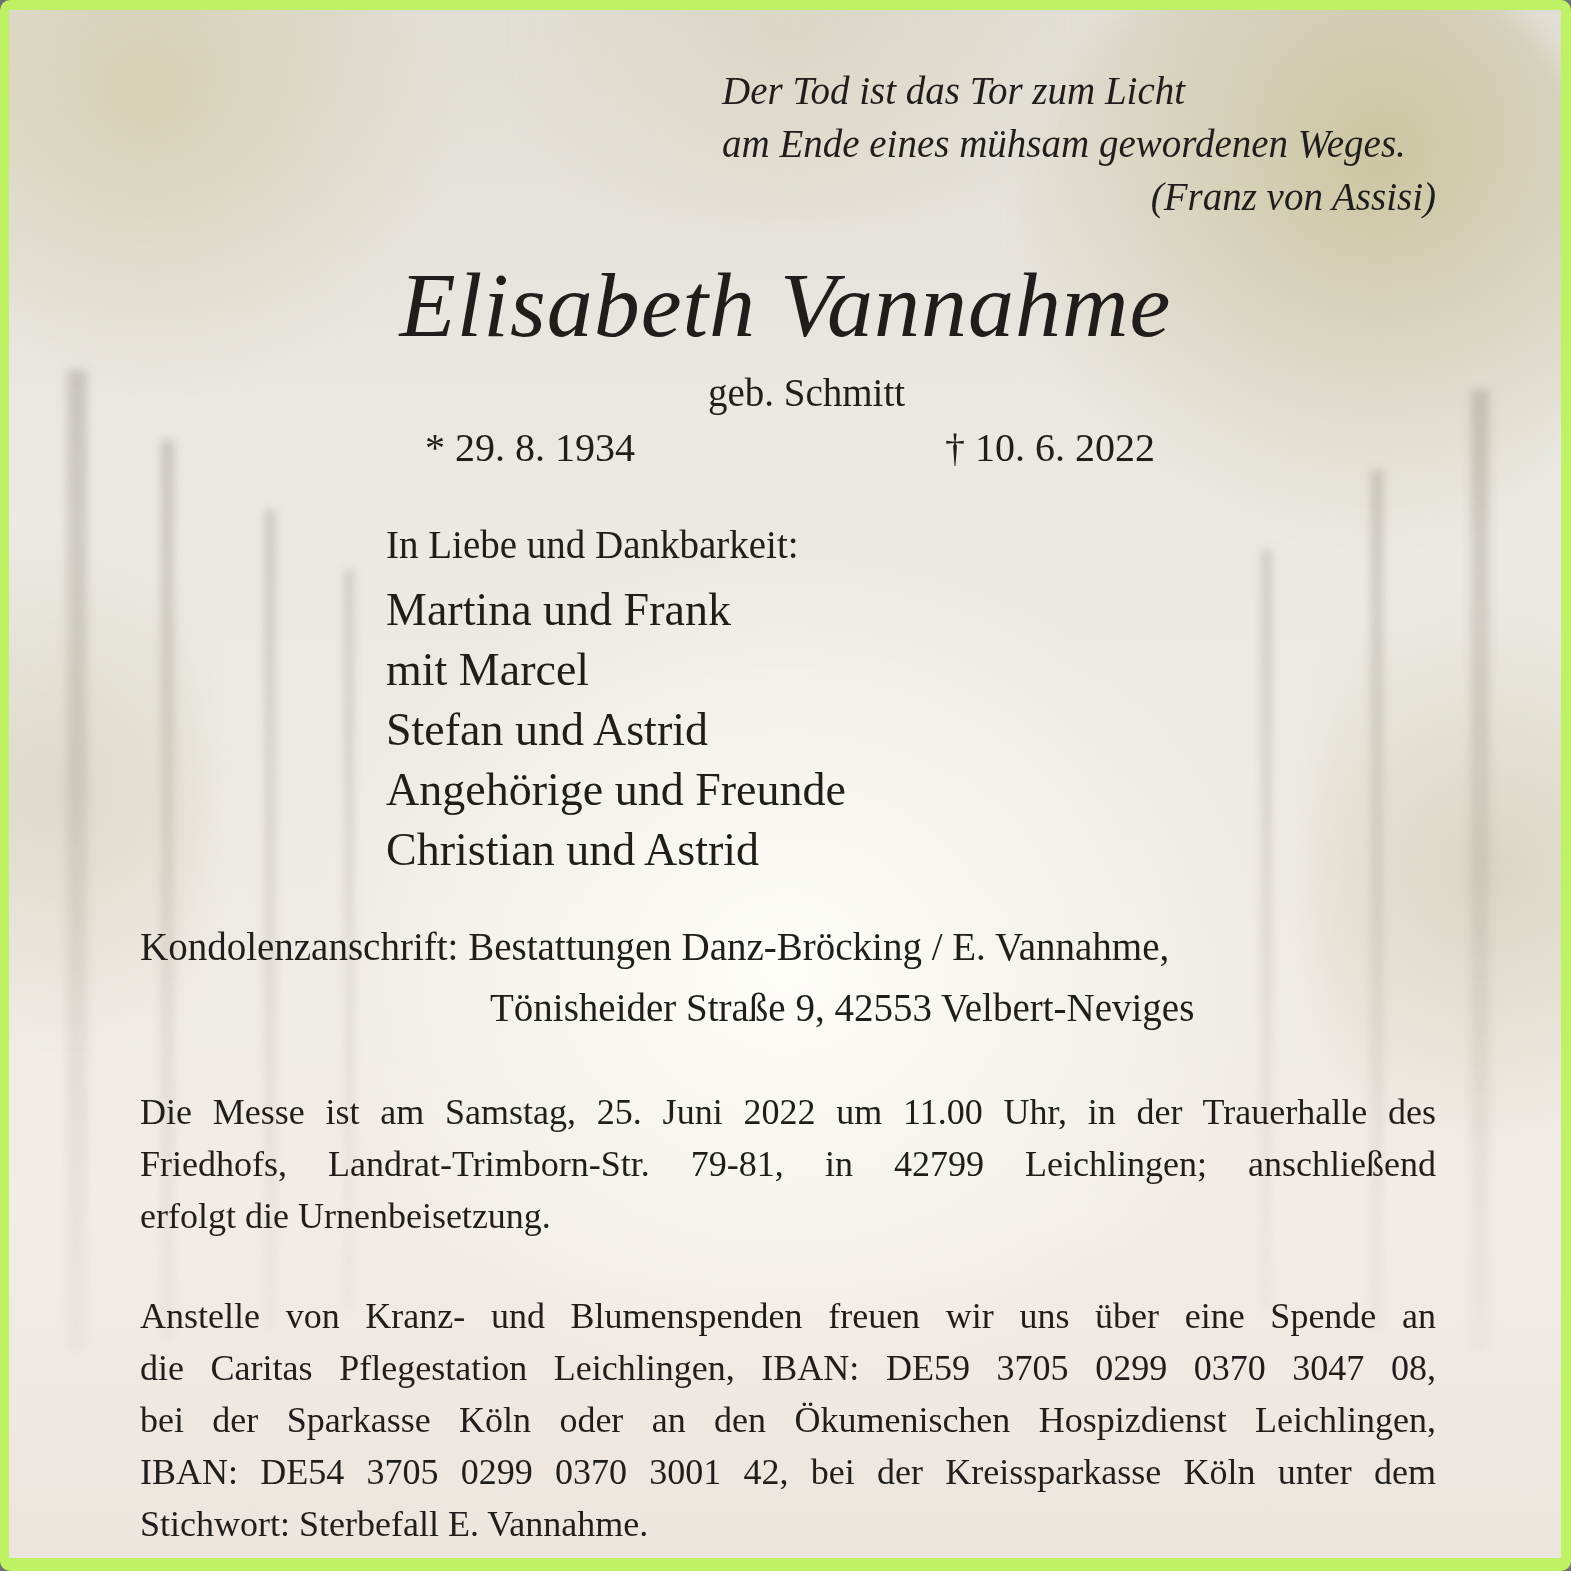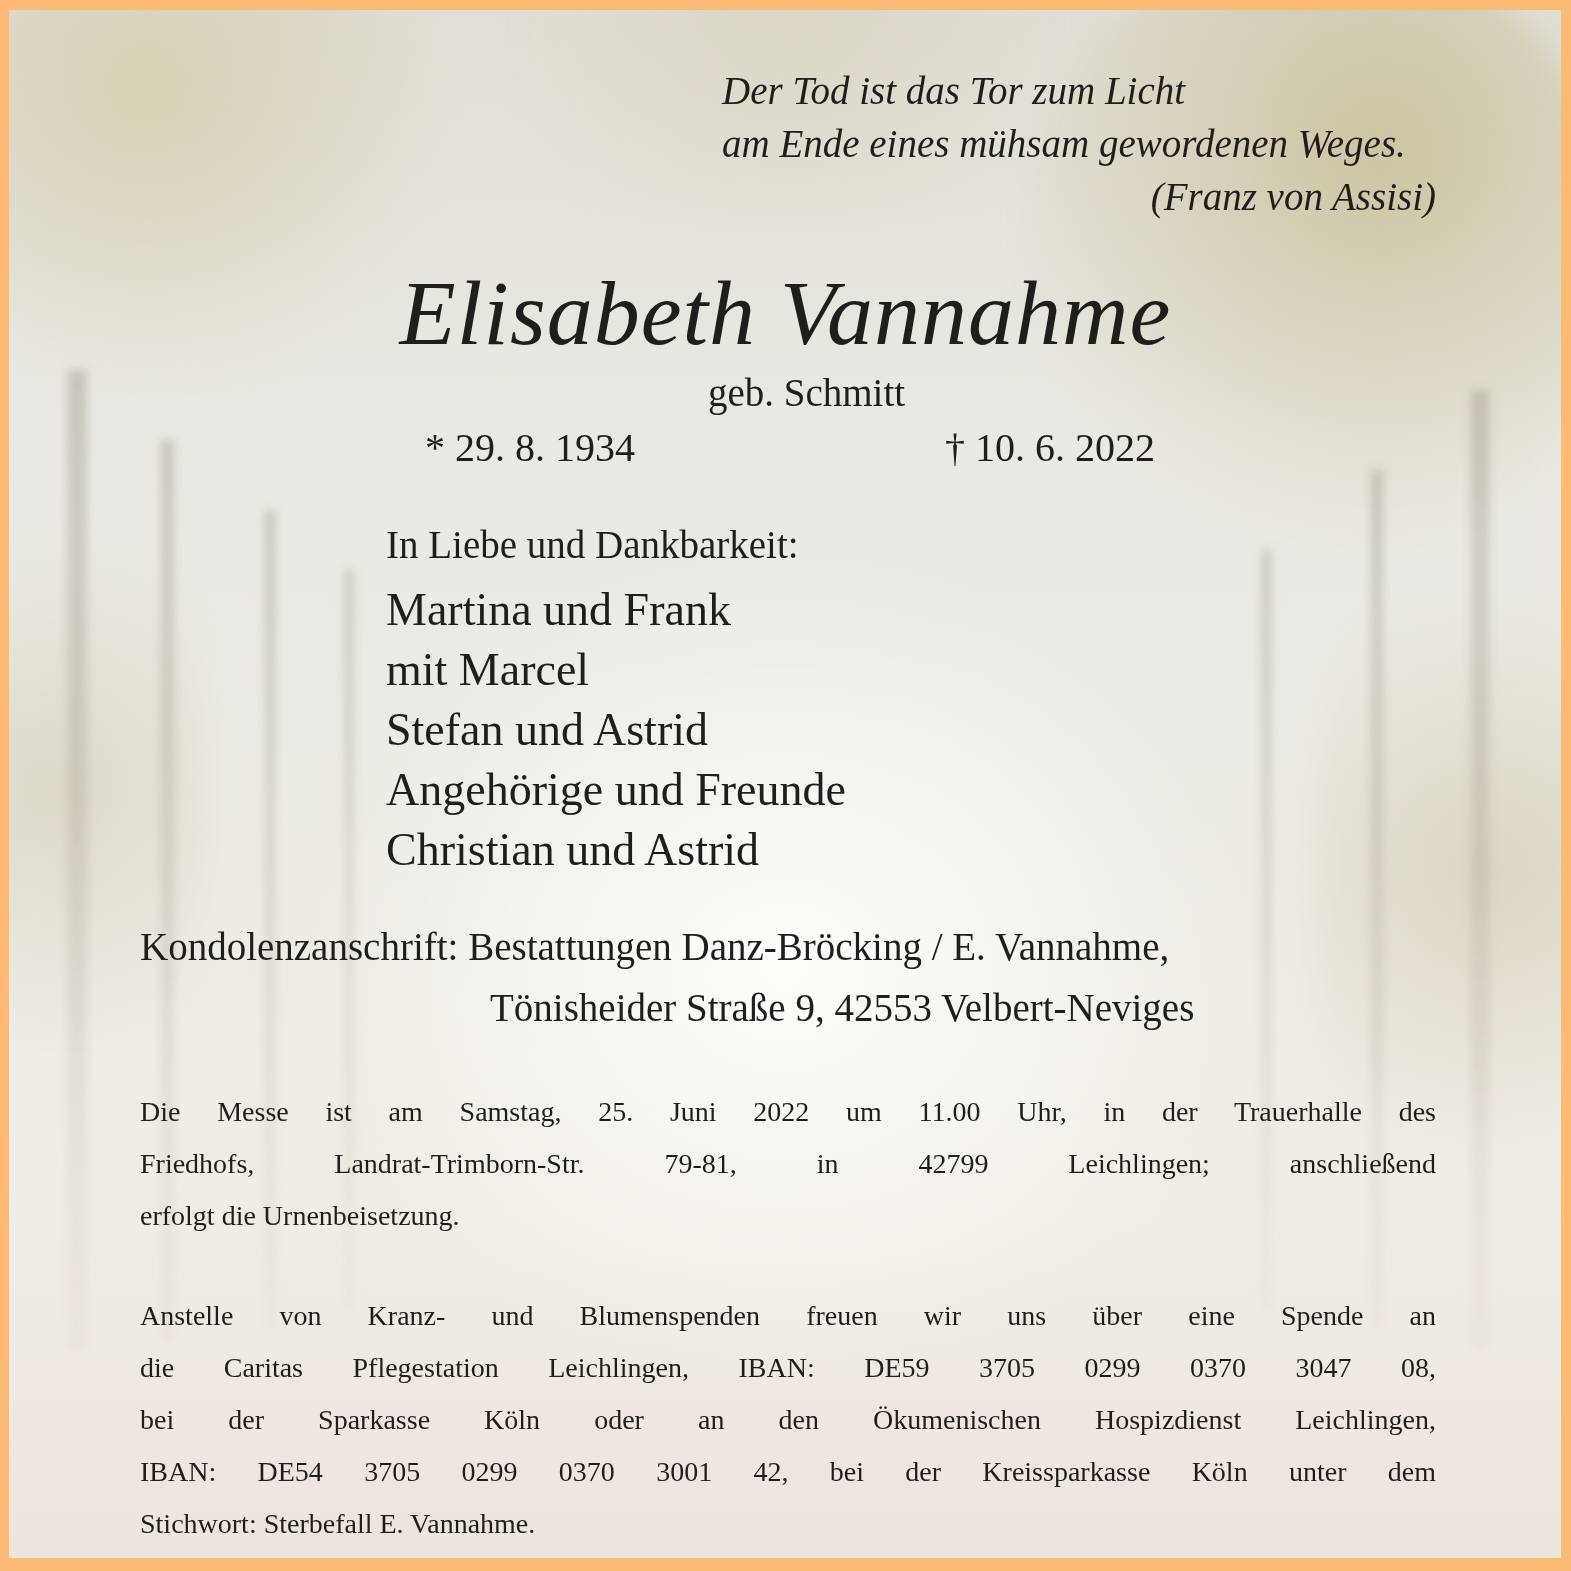--- a/index.html
+++ b/index.html
@@ -1,22 +1,23 @@
 <!DOCTYPE html>
 <html><head>
 <meta charset="utf-8">
 <style>
   html,body{margin:0;padding:0;background:#6f6f6f;}
   .page{
     position:relative;
     width:1571px;height:1571px;
-    background:#fdba74;
+    background:#bef264;
     overflow:hidden;
     font-family:"Liberation Serif","DejaVu Serif",serif;
     color:#201e1c;
+    border-radius:10px;
   }
   
   .photo{
     position:absolute;
     left:9px;top:10px;right:10px;bottom:13px;
     background:
       radial-gradient(ellipse 48% 42% at 50% 62%, rgba(255,255,251,0.92), rgba(255,255,251,0) 65%),
       linear-gradient(180deg, rgba(211,206,186,0.30) 0%, rgba(236,233,226,0) 26%),
       linear-gradient(180deg, #e7e5e0 0%, #eceae4 45%, #f1ece6 78%, #ece5de 100%);
     overflow:hidden;
@@ -42,34 +43,34 @@
   .t6{right:178px;top:460px;width:12px;height:860px;}
   .t7{right:72px;top:380px;width:18px;height:960px;}
 
   .content{position:absolute;inset:0;}
   .quote{
     position:absolute;left:722px;top:64px;width:714px;
     font-style:italic;font-size:39px;line-height:53px;
   }
   .quote .attr{text-align:right;}
   .name{
-    position:absolute;left:0;top:262px;width:1571px;
+    position:absolute;left:0;top:254px;width:1571px;
     text-align:center;font-style:italic;font-size:92px;line-height:102px;
     letter-spacing:1px;
   }
   .maiden{position:absolute;left:0;top:372px;width:1571px;text-align:center;font-size:39px;line-height:42px;padding-left:21px;}
   .dates{position:absolute;left:0;top:424px;width:1385px;height:52px;font-size:40px;line-height:48px;}
   .birth{position:absolute;left:425px;}
   .death{position:absolute;left:945px;}
   .mourners{position:absolute;left:386px;top:522px;}
   .mourners .intro{font-size:39px;line-height:46px;margin-bottom:12px;}
   .mourners .mname{font-size:46px;line-height:60px;}
   .condolence{position:absolute;left:140px;top:916px;width:1305px;font-size:39px;line-height:61px;}
   .condolence .indent{padding-left:350px;}
-  .bodypara{position:absolute;left:140px;width:1296px;font-size:28px;line-height:52px;}
+  .bodypara{position:absolute;left:140px;width:1296px;font-size:36px;line-height:52px;}
   .service{top:1086px;}
   .donation{top:1290px;}
   .jline{text-align:justify;text-align-last:justify;text-justify:inter-word;}
 </style>
 </head>
 <body>
 
 <div class="page">
   <div class="photo">
     <div class="blob tl"></div>

